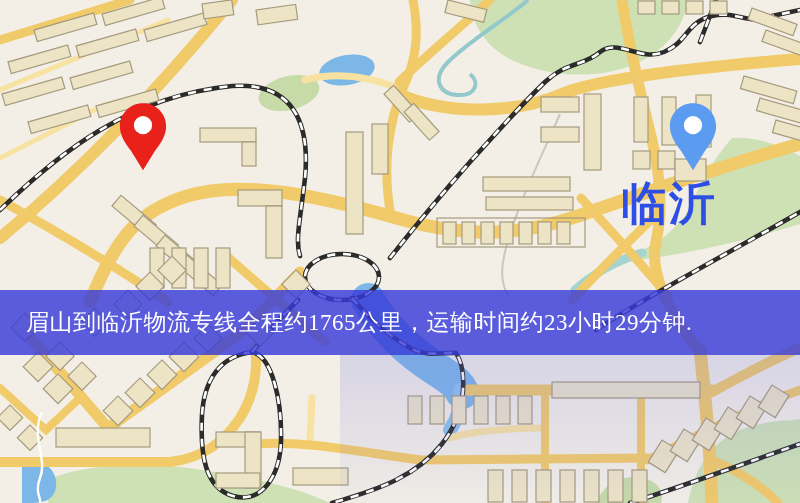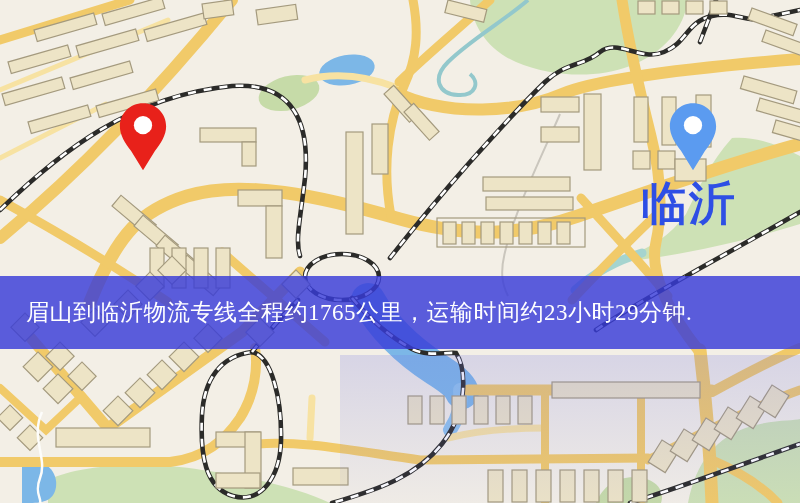--- a/index.html
+++ b/index.html
@@ -10,33 +10,33 @@
   .rd {fill:none;stroke:#f1ca69;stroke-linecap:round;}
   .rdm{fill:none;stroke:#f7e2a2;stroke-linecap:round;}
   .rwb{fill:none;stroke:#2b2b29;stroke-width:4.6;stroke-linecap:round;}
   .rwd{fill:none;stroke:#ffffff;stroke-width:2.6;stroke-dasharray:8 8;}
   .bl {fill:#ede4c6;stroke:#a49a7e;stroke-width:1.2;}
   .blo{fill:none;stroke:#a49a7e;stroke-width:1.2;}
   .park{fill:#cde1b5;}
   .park2{fill:#c6dba8;}
   .wtr{fill:#7cb7e7;}
   
-  .banner{position:absolute;left:0;top:276px;width:800px;height:73px;
+  .banner{position:absolute;left:0;top:290px;width:800px;height:65px;
           background:rgba(56,60,216,0.82);display:flex;align-items:center;}
   .banner span{color:#ffffff;font-size:23px;letter-spacing:0.5px;
                padding-left:26px;white-space:nowrap;
                font-family:"Liberation Serif", serif;}
   
   .marker{position:absolute;width:50px;height:70px;}
   .marker svg{position:static;}
   .city-label{position:absolute;font-weight:bold;font-size:46px;line-height:1;
               font-family:"Liberation Serif", serif;letter-spacing:2px;
               white-space:nowrap;}
   .label-origin{left:86px;top:176px;color:#de1410;}
-  .label-dest{left:641px;top:181px;color:#2e4fe5;}
+  .label-dest{left:621px;top:181px;color:#2e4fe5;}
 </style>
 </head>
 <body>
 
 <div class="stage">
 
   <svg width="800" height="503" viewBox="0 0 800 503">
     <defs>
       <path id="rw1" d="M0,210 C60,152 130,96 232,86 C295,82 310,125 305,178 C300,222 295,240 300,256"></path>
       <path id="rw2" d="M252,352 C220,356 204,380 202,415 C200,455 205,488 233,496 C262,504 280,476 281,441 C282,400 272,356 252,352 Z"></path>

